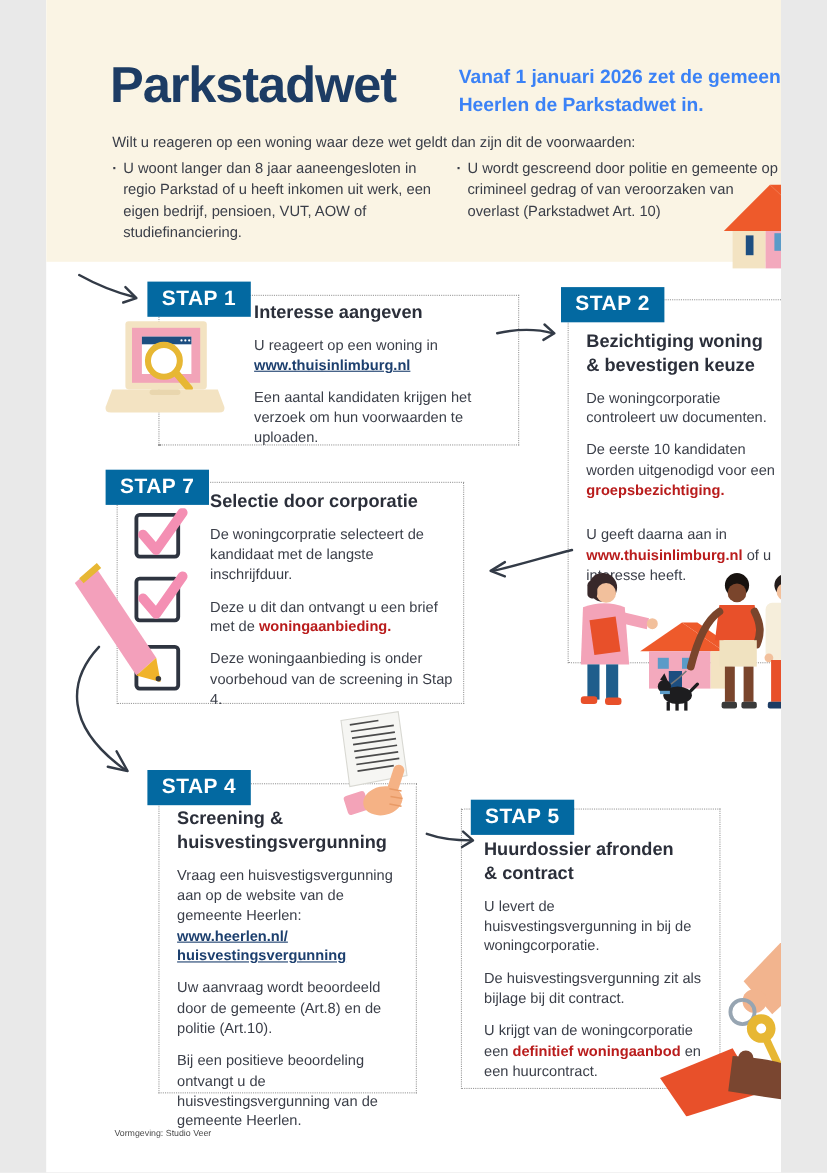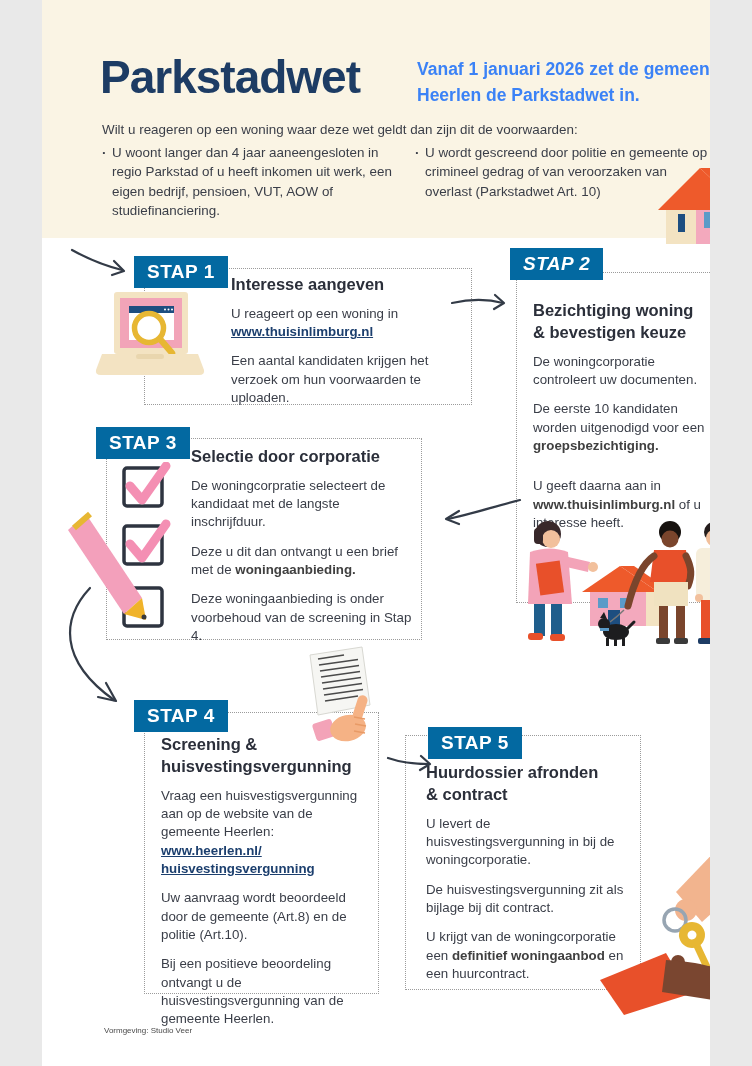--- a/index.html
+++ b/index.html
@@ -20,47 +20,47 @@
   #bullet-right{left:373px;top:143px;width:300px;}
   .bullet-marker{flex:0 0 10px;font-weight:700;}
   
   .badge{
     background:#0369a1;color:#ffffff;font-size:19px;font-weight:700;
     letter-spacing:.5px;padding:5px 13px;z-index:3;white-space:nowrap;
   }
   .panel{border:1.6px dotted #9b9b9b;z-index:1;box-sizing:border-box;background:transparent;}
   .step-title{font-size:16.5px;font-weight:700;line-height:1.32;color:#2b2f3a;margin:0 0 9px 0;}
   .panel p{margin:0 0 11px 0;font-size:13.3px;line-height:1.38;}
-  .b{font-weight:700;color:#404040;}
+  .b{font-weight:700;color:#b91c1c;}
   a.doclink{color:#1c3f6e;font-weight:700;text-decoration:underline;}
   #badge1{left:92px;top:256px;} #panel1{left:102px;top:268px;width:328px;height:137px;padding:5px 10px 0 86px;}
-  #badge2{left:468px;top:248px;font-style:italic;} #panel2{left:474px;top:272px;width:216px;height:331px;padding:27px 12px 0 16px;}
+  #badge2{left:468px;top:261px;} #panel2{left:474px;top:272px;width:216px;height:331px;padding:27px 12px 0 16px;}
   #badge3{left:54px;top:427px;}  #panel3{left:64px;top:438px;width:316px;height:202px;padding:7px 8px 0 84px;}
   #badge4{left:92px;top:700px;}  #panel4{left:102px;top:712px;width:235px;height:282px;padding:21px 10px 0 16px;}
-  #badge5{left:386px;top:727px;} #panel5{left:363px;top:735px;width:236px;height:255px;padding:26px 10px 0 20px;}
+  #badge5{left:386px;top:727px;} #panel5{left:377px;top:735px;width:236px;height:255px;padding:26px 10px 0 20px;}
   #panel1 .p-narrow{width:172px;}
   #panel2 .gap-top{margin-top:22px;}
   #panel5 p{width:206px;}
   
   .illu{z-index:4;}
   .arrow{z-index:2;}
   #credit{left:62px;top:1026px;font-size:8px;color:#4a4a4a;z-index:1;}
 </style>
 </head>
 <body>
 
 <div id="page">
 
   <div class="abs" id="header-band"></div>
   <div class="abs" id="main-title">Parkstadwet</div>
   <div class="abs" id="subtitle">Vanaf 1 januari 2026 zet de gemeente Heerlen de Parkstadwet in.</div>
   <div class="abs" id="intro">Wilt u reageren op een woning waar deze wet geldt dan zijn dit de voorwaarden:</div>
   <div class="abs bullet-row" id="bullet-left">
     <span class="bullet-marker">·</span>
-    <span>U woont langer dan 4 jaar aaneengesloten in regio Parkstad of u heeft inkomen uit werk, een eigen bedrijf, pensioen, VUT, AOW of studiefinanciering.</span>
+    <span>U woont langer dan 8 jaar aaneengesloten in regio Parkstad of u heeft inkomen uit werk, een eigen bedrijf, pensioen, VUT, AOW of studiefinanciering.</span>
   </div>
   <div class="abs bullet-row" id="bullet-right">
     <span class="bullet-marker">·</span>
     <span>U wordt gescreend door politie en gemeente op crimineel gedrag of van veroorzaken van overlast (Parkstadwet Art. 10)</span>
   </div>
 
   <svg class="abs illu" style="left:612px;top:162px;" width="140" height="84" viewBox="0 0 140 84">
     <rect x="12" y="46" width="30" height="36" fill="#f3e3c2"></rect>
     <rect x="42" y="40" width="62" height="42" fill="#f3a9bd"></rect>
     <rect x="96" y="40" width="12" height="42" fill="#f3e3c2"></rect>
@@ -119,21 +119,21 @@
   </svg>
 
   <div class="abs badge" id="badge2">STAP 2</div>
   <div class="abs panel" id="panel2">
     <div class="step-title"><span>Bezichtiging woning</span><br><span>&amp; bevestigen keuze</span></div>
     <p>De woningcorporatie controleert uw documenten.</p>
     <p><span>De eerste 10 kandidaten worden uitgenodigd voor een </span><span class="b">groepsbezichtiging.</span></p>
     <p class="gap-top"><span>U geeft daarna aan in </span><span class="b">www.thuisinlimburg.nl</span><span> of u interesse heeft.</span></p>
   </div>
 
-  <div class="abs badge" id="badge3">STAP 3</div>
+  <div class="abs badge" id="badge3">STAP 7</div>
   <div class="abs panel" id="panel3">
     <div class="step-title">Selectie door corporatie</div>
     <p>De woningcorpratie selecteert de kandidaat met de langste inschrijfduur.</p>
     <p><span>Deze u dit dan ontvangt u een brief met de </span><span class="b">woningaanbieding.</span></p>
     <p>Deze woningaanbieding is onder voorbehoud van de screening in Stap 4.</p>
   </div>
   <svg class="abs illu" style="left:24px;top:462px;" width="122" height="182" viewBox="0 0 122 182">
     <rect x="58" y="6" width="38" height="38" rx="3" fill="#ffffff" stroke="#2e3440" stroke-width="3.5"></rect>
     <rect x="58" y="64" width="38" height="38" rx="3" fill="#ffffff" stroke="#2e3440" stroke-width="3.5"></rect>
     <rect x="58" y="126" width="38" height="38" rx="3" fill="#ffffff" stroke="#2e3440" stroke-width="3.5"></rect>

